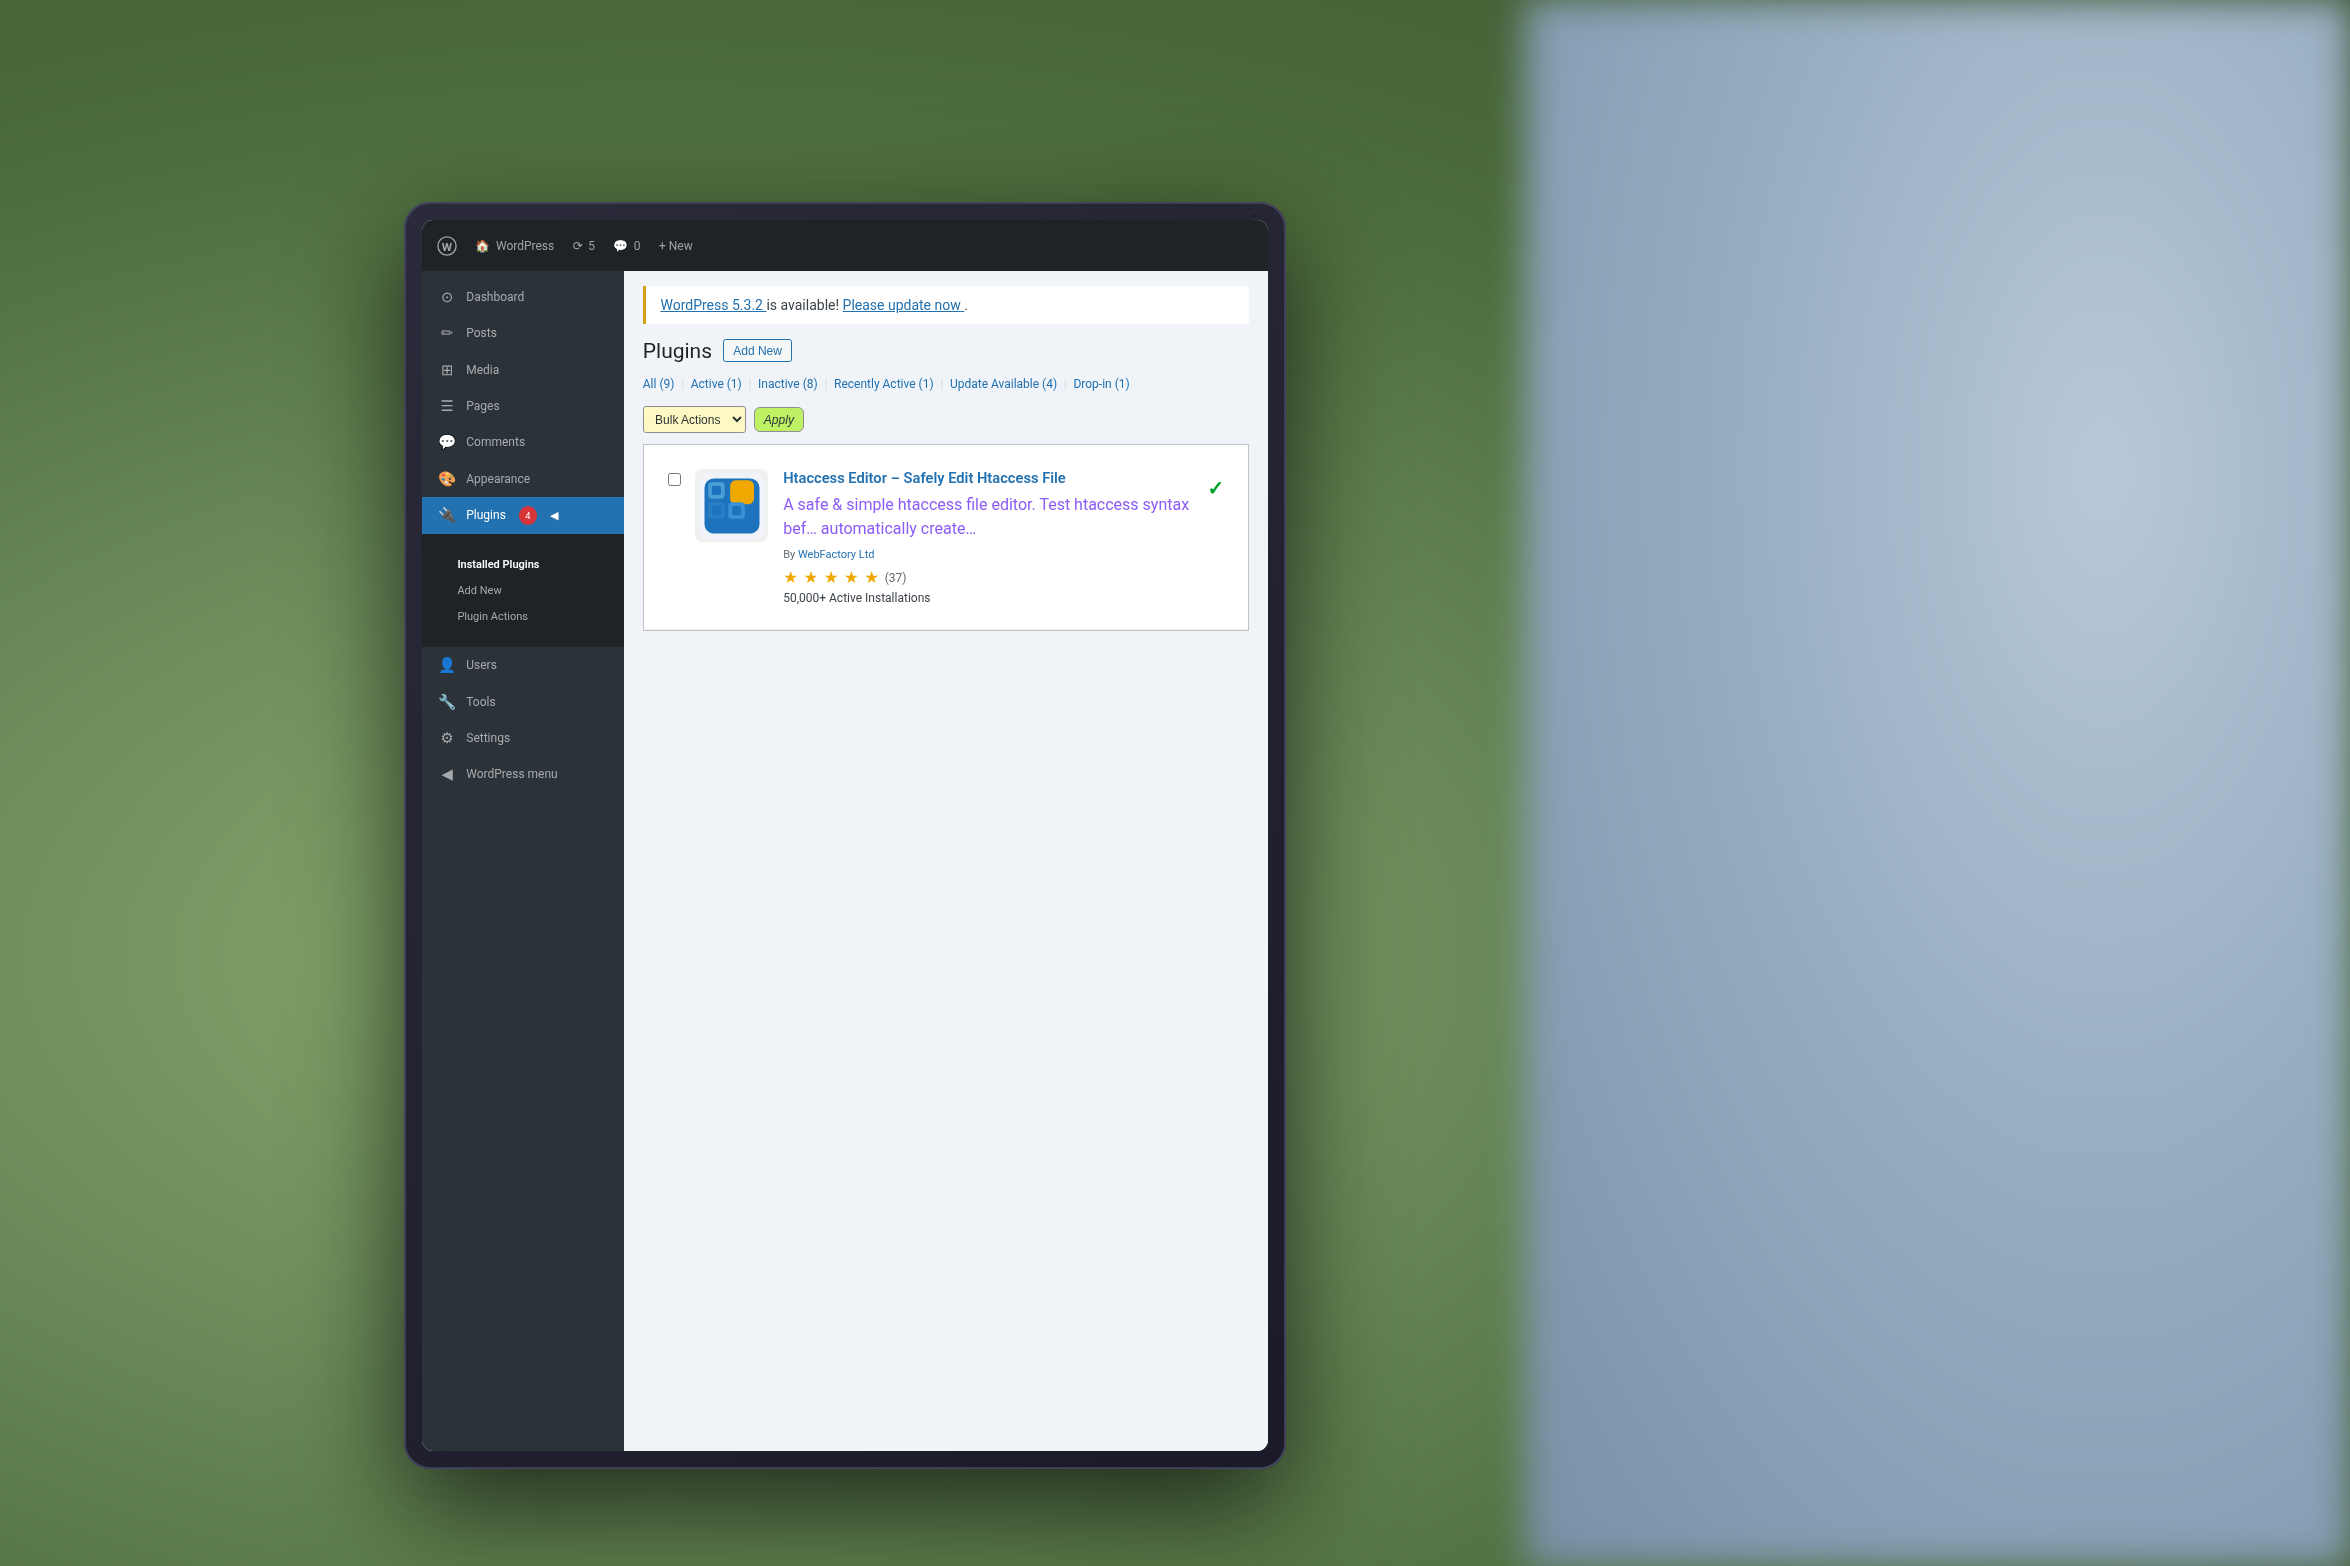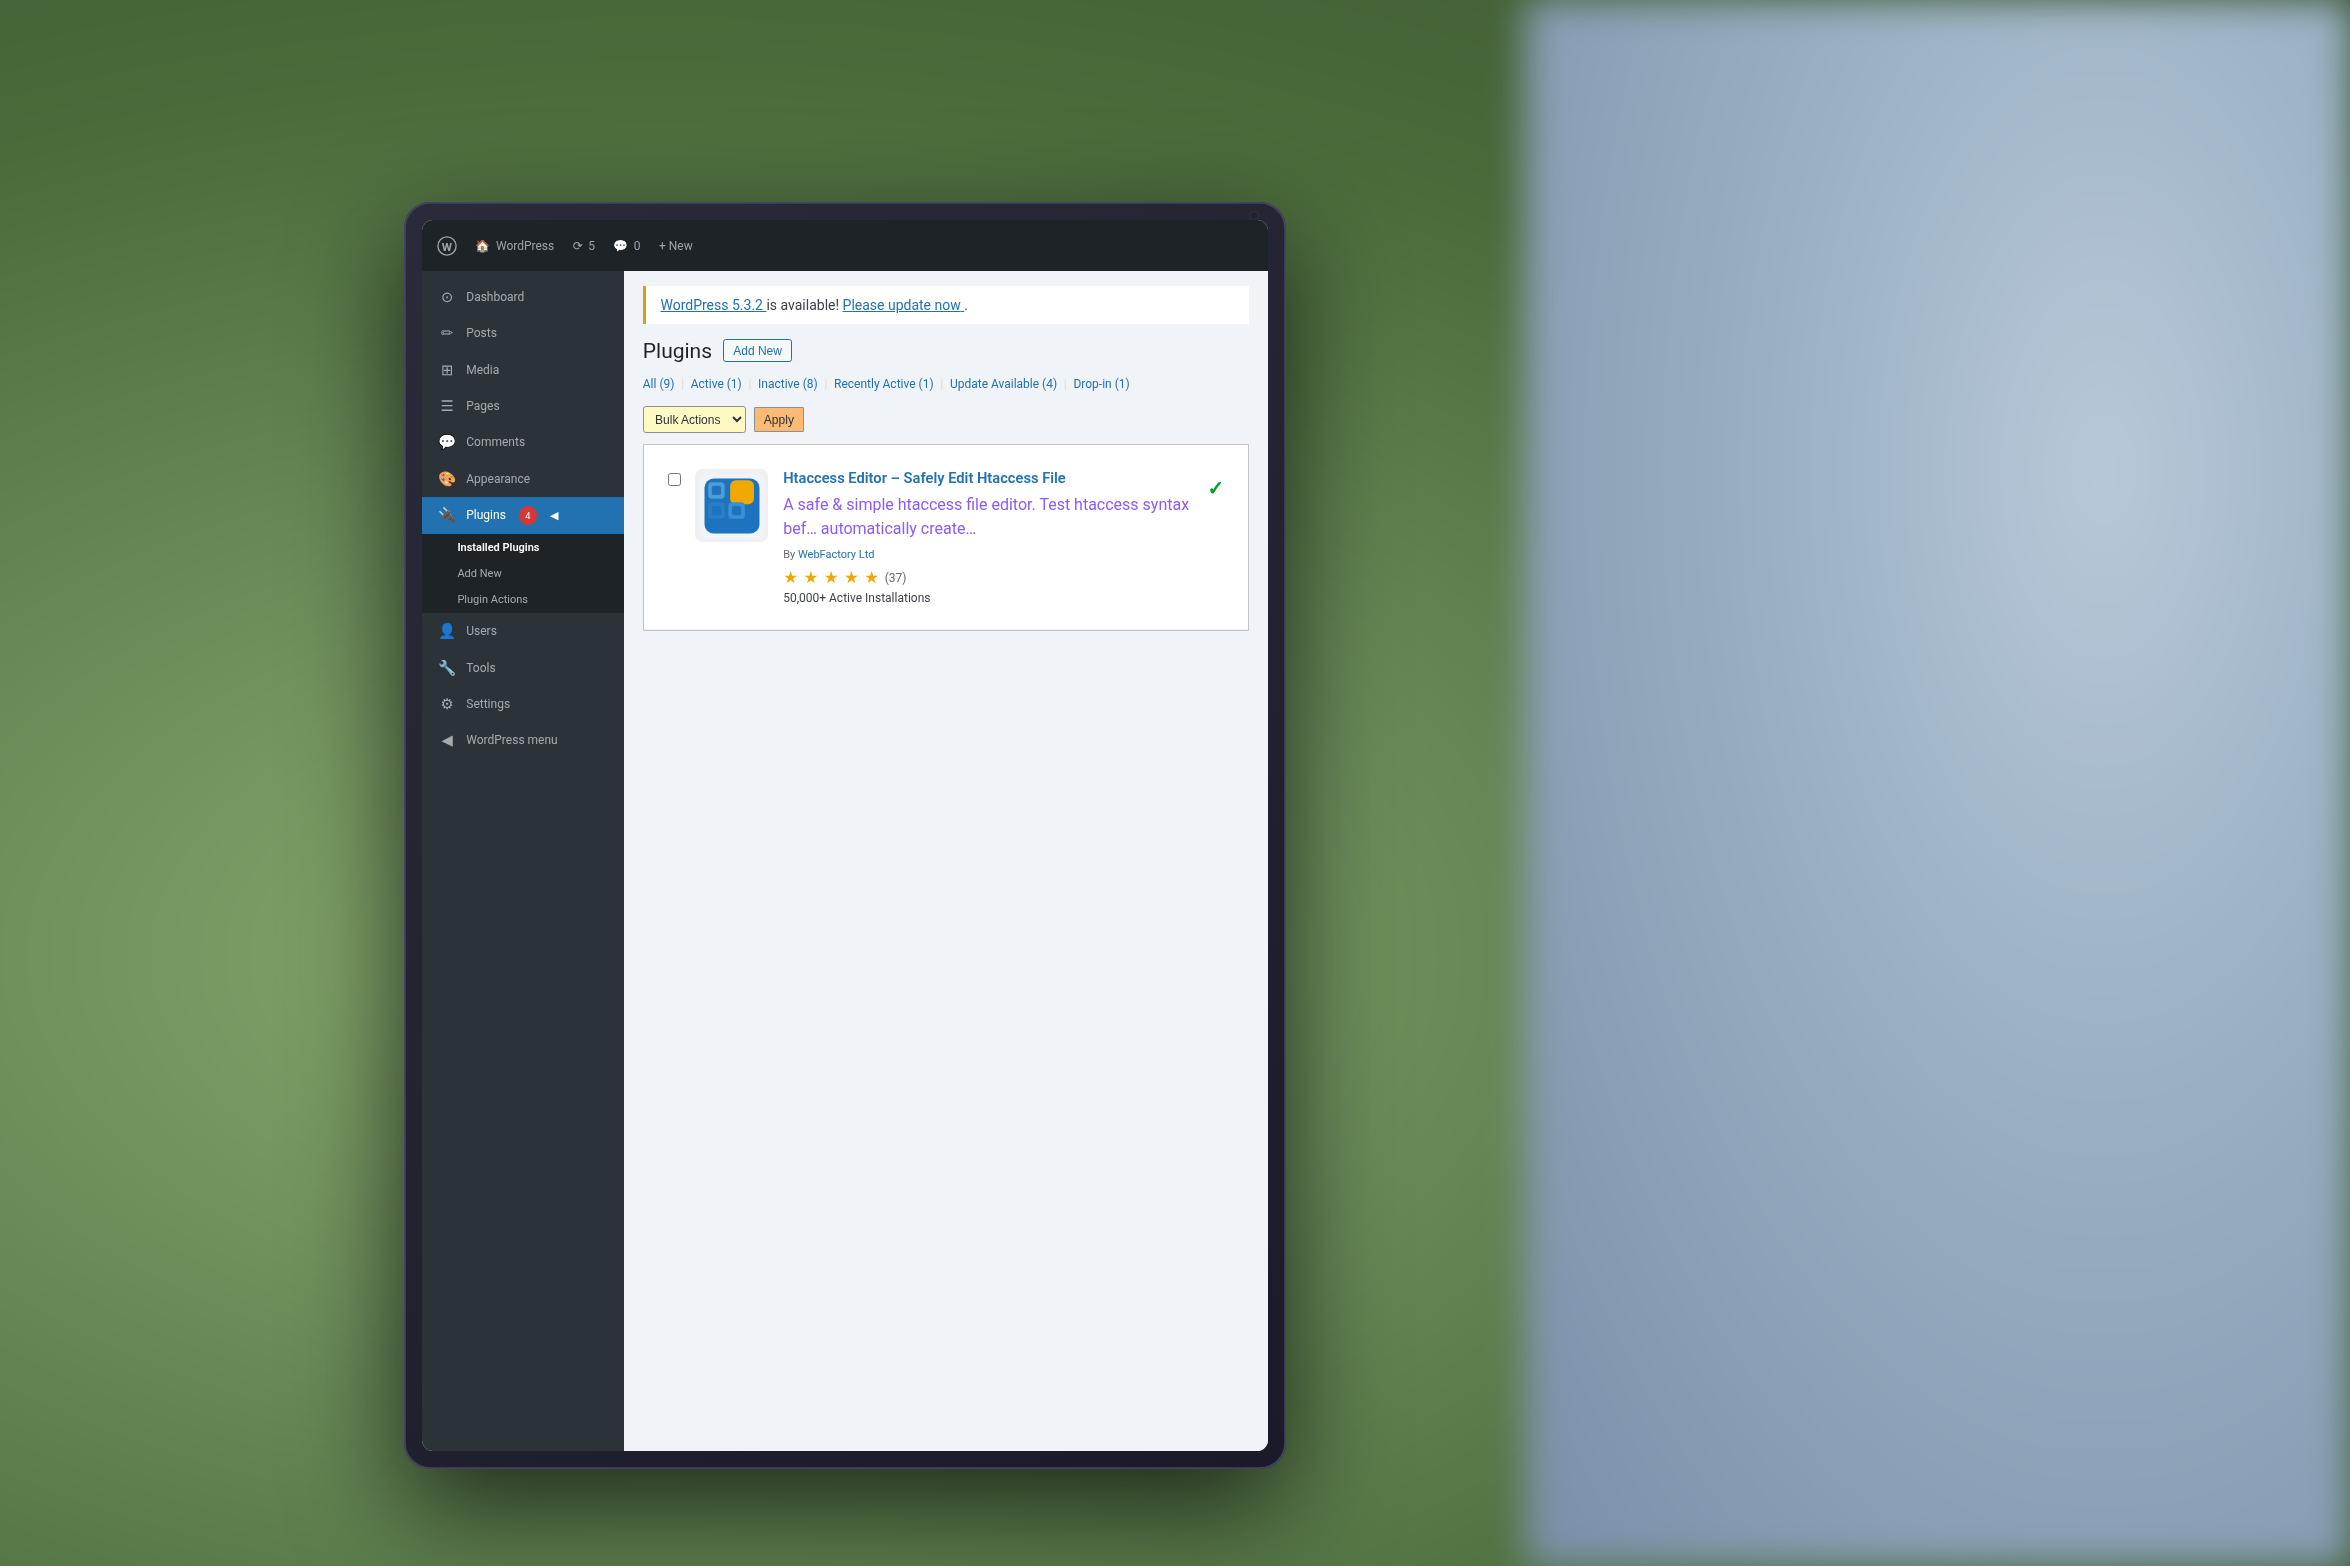--- a/index.html
+++ b/index.html
@@ -129,21 +129,21 @@
       height: 18.4px;
       font-size: 9.2px;
       display: flex;
       align-items: center;
       justify-content: center;
       margin-left: 3.7px;
     }
 
     .sidebar-sub {
       background: #1d2327;
-      padding: 1px 0;
+      padding: 18px 0;
     }
 
     .sidebar-sub-item {
       display: block;
       padding: 6.4px 14.7px 6.4px 35px;
       color: #a7aaad;
       font-size: 11px;
       cursor: pointer;
       white-space: nowrap;
     }
@@ -229,27 +229,28 @@
       border: 0.9px solid #8c8f94;
       background: #fef9c3;
       padding: 4.6px 7.3px;
       font-size: 12px;
       color: #2c3338;
       cursor: pointer;
       border-radius: 2.8px;
     }
 
     .bulk-apply-btn {
-      background: #fdba74;
+      background: #bef264;
       border: 0.9px solid #8c8f94;
       color: #2c3338;
       padding: 4.6px 9.2px;
       font-size: 12px;
       cursor: pointer;
-      border-radius: 1px;
+      border-radius: 6px;
+      font-style: italic;
     }
 
     
     .plugin-list {
       background: #fff;
       margin: 0 18.4px 18.4px;
       border: 0.9px solid #c3c4c7;
     }
 
     .plugin-row {

